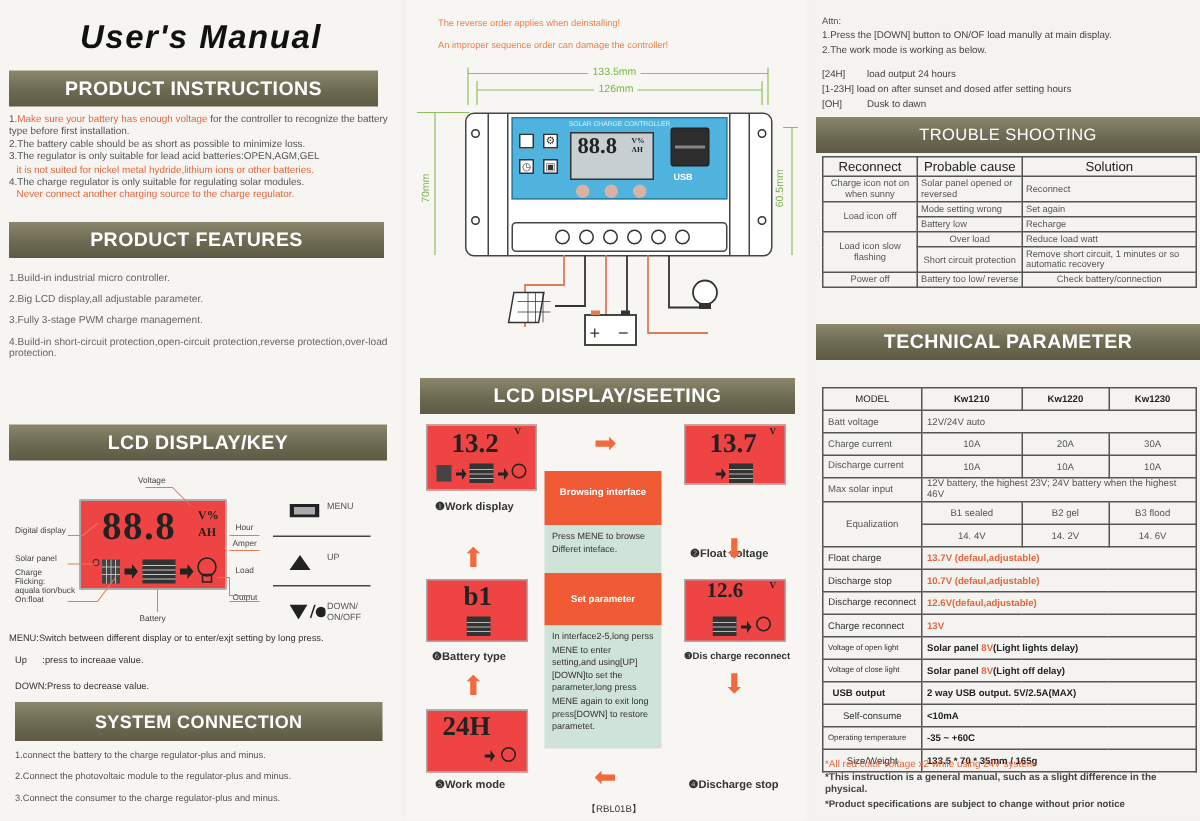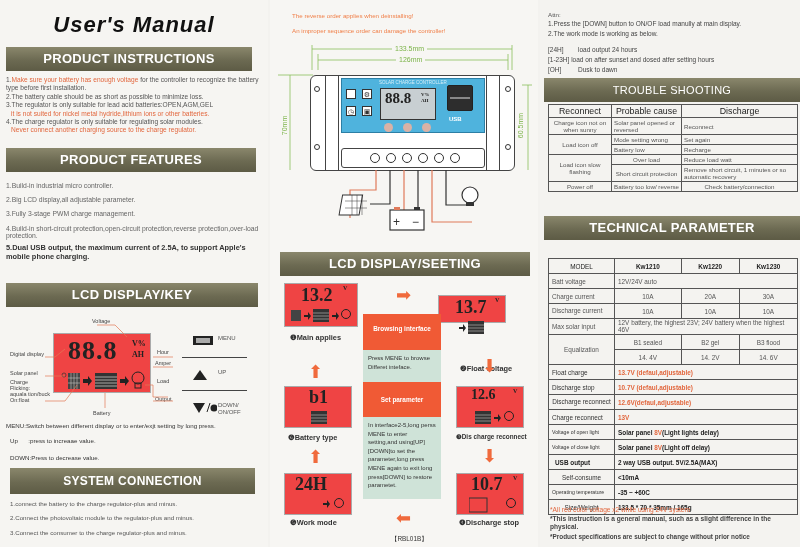--- a/index.html
+++ b/index.html
@@ -60,21 +60,20 @@
     <div>4.The charge regulator is only suitable for regulating solar modules.</div>
     <div class="red" style="padding-left:5px">Never connect another charging source to the charge regulator.</div>
   </div>
 
   <div class="band" style="left:6px;top:148px;width:250px;">PRODUCT FEATURES</div>
   <div class="list feat" style="left:6px;top:182px;width:262px;">
     <div>1.Build-in industrial micro controller.</div>
     <div>2.Big LCD display,all adjustable parameter.</div>
     <div>3.Fully 3-stage PWM charge management.</div>
     <div style="line-height:7px">4.Build-in short-circuit protection,open-circuit protection,reverse protection,over-load protection.</div>
-    <div class="strong" style="margin-bottom:2px">5.Dual USB output, the maximum current of 2.5A, to support Apple's mobile phone charging.</div>
   </div>
 
   <div class="band" style="left:6px;top:283px;width:252px;">LCD DISPLAY/KEY</div>
 
   <div class="lcd" style="left:53px;top:333px;width:98px;height:60px;">
     <div class="seg" style="left:14px;top:2px;font-size:26px;letter-spacing:1px;">88.8</div>
     <div class="seg" style="left:78px;top:5px;font-size:8px;">V%</div>
     <div class="seg" style="left:78px;top:16px;font-size:8px;">AH</div>
     <svg style="position:absolute;left:6px;top:36px" width="90" height="22">
       <g>
@@ -234,23 +233,23 @@
     <div class="seg" style="left:58px;top:1px;font-size:6px;">V</div>
     <svg style="position:absolute;left:3px;top:24px" width="70" height="16">
         <rect x="3" y="2" width="10" height="11" fill="#444"></rect>
         <path d="M16 7h4v-3l3 4-3 4v-3h-4z" fill="#222"></path>
         <rect x="25" y="1" width="16" height="13" fill="#333"></rect>
         <path d="M25 5h16M25 8h16M25 11h16" stroke="#c7c7c3" stroke-width="0.6"></path>
         <path d="M44 7h4v-3l3 4-3 4v-3h-4z" fill="#222"></path>
         <circle cx="58" cy="6" r="4.5" fill="none" stroke="#222"></circle>
       </svg>
   </div>
-  <div class="cap" style="left:20px;top:333px;">❶<span>Main applies</span></div>
-
-  <div class="lcd" style="left:168px;top:283px;width:68px;height:28px;margin-top:12px;">
+  <div class="cap" style="left:20px;top:333px;">❶<span>Work display</span></div>
+
+  <div class="lcd" style="left:186px;top:283px;width:68px;height:40px;">
     <div class="seg" style="left:16px;top:1px;font-size:18px;">13.7</div>
     <div class="seg" style="left:56px;top:1px;font-size:6px;">V</div>
     <svg style="position:absolute;left:20px;top:24px" width="30" height="16">
         <path d="M0 7h4v-3l3 4-3 4v-3h-4z" fill="#222"></path>
         <rect x="9" y="1" width="16" height="13" fill="#333"></rect>
         <path d="M9 5h16M9 8h16M9 11h16" stroke="#c7c7c3" stroke-width="0.6"></path>
       </svg>
   </div>
   <div class="cap" style="left:190px;top:332px;margin-top:32px;">❷<span>Float voltage</span></div>
 
@@ -259,28 +258,20 @@
     <div class="seg" style="left:56px;top:1px;font-size:6px;">V</div>
     <svg style="position:absolute;left:18px;top:23px" width="46" height="16">
         <rect x="0" y="1" width="16" height="13" fill="#333"></rect>
         <path d="M0 5h16M0 8h16M0 11h16" stroke="#c7c7c3" stroke-width="0.6"></path>
         <path d="M19 7h4v-3l3 4-3 4v-3h-4z" fill="#222"></path>
         <circle cx="34" cy="6" r="4.5" fill="none" stroke="#222"></circle>
       </svg>
   </div>
   <div class="cap" style="left:186px;top:433px;font-size:6.4px;">❸<span>Dis charge reconnect</span></div>
 
-  <div class="lcd" style="left:186px;top:473px;width:68px;height:42px;">
-    <div class="seg" style="left:14px;top:0px;font-size:18px;">10.7</div>
-    <div class="seg" style="left:56px;top:1px;font-size:6px;">V</div>
-    <svg style="position:absolute;left:12px;top:22px" width="50" height="18">
-        <rect x="0" y="2" width="18" height="14" fill="none" stroke="#333"></rect>
-        <circle cx="42" cy="7" r="4.5" fill="none" stroke="#222"></circle>
-      </svg>
-  </div>
   <div class="cap" style="left:189px;top:518px;">❹<span>Discharge stop</span></div>
 
   <div class="lcd" style="left:14px;top:473px;width:68px;height:42px;">
     <div class="seg" style="left:10px;top:0px;font-size:18px;">24H</div>
     <svg style="position:absolute;left:38px;top:22px" width="28" height="18">
         <path d="M0 7h4v-3l3 4-3 4v-3h-4z" fill="#222"></path>
         <circle cx="16" cy="7" r="4.5" fill="none" stroke="#222"></circle>
       </svg>
   </div>
   <div class="cap" style="left:20px;top:518px;">❺<span>Work mode</span></div>
@@ -317,21 +308,21 @@
   <div class="note" style="left:8px;top:56px;font-size:6.5px;color:#444;"><span>[1-23H]</span> <span>load on after sunset and dosed atfer setting hours</span></div>
   <div class="note" style="left:8px;top:66px;font-size:6.5px;color:#444;"><span style="display:inline-block;width:30px">[OH]</span><span>Dusk to dawn</span></div>
 
   <div class="band" style="left:4px;top:78px;width:256px;height:24px;font-weight:normal;font-size:11px;">TROUBLE SHOOTING</div>
 
   <table class="ts" style="left:8px;top:104px;width:250px;">
     <tbody>
         <tr>
       <th style="width:63px;text-align:center">Reconnect</th>
       <th style="width:70px">Probable cause</th>
-      <th>Discharge</th>
+      <th>Solution</th>
     </tr>
     <tr>
       <td style="text-align:center">Charge icon not on when sunny</td>
       <td>Solar panel opened or reversed</td>
       <td>Reconnect</td>
     </tr>
     <tr>
       <td rowspan="2" style="text-align:center">Load icon off</td>
       <td>Mode setting wrong</td>
       <td>Set again</td>

